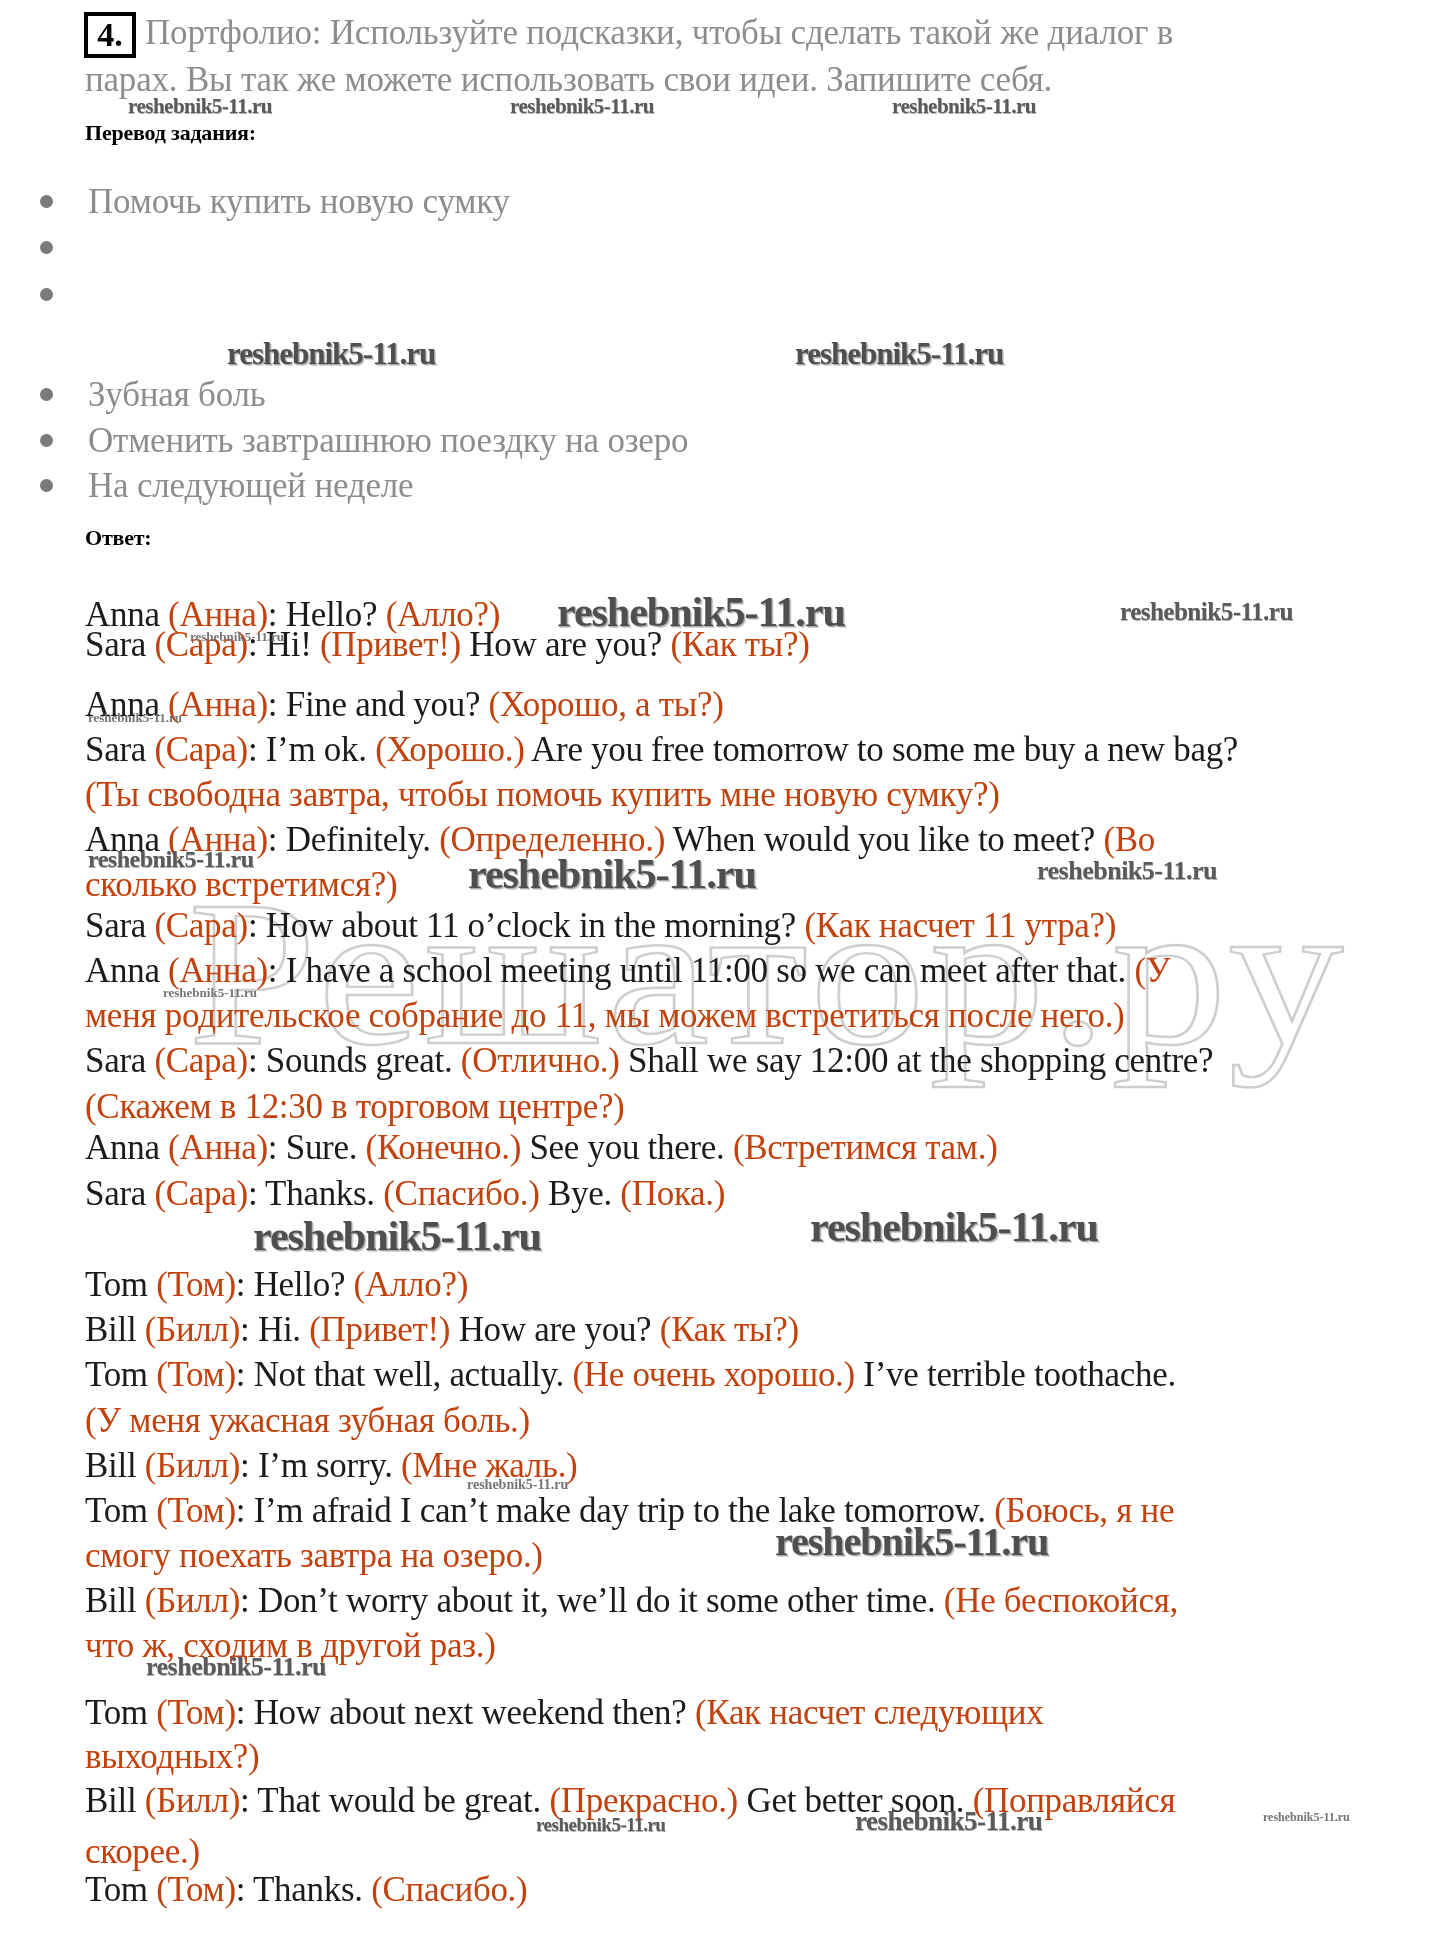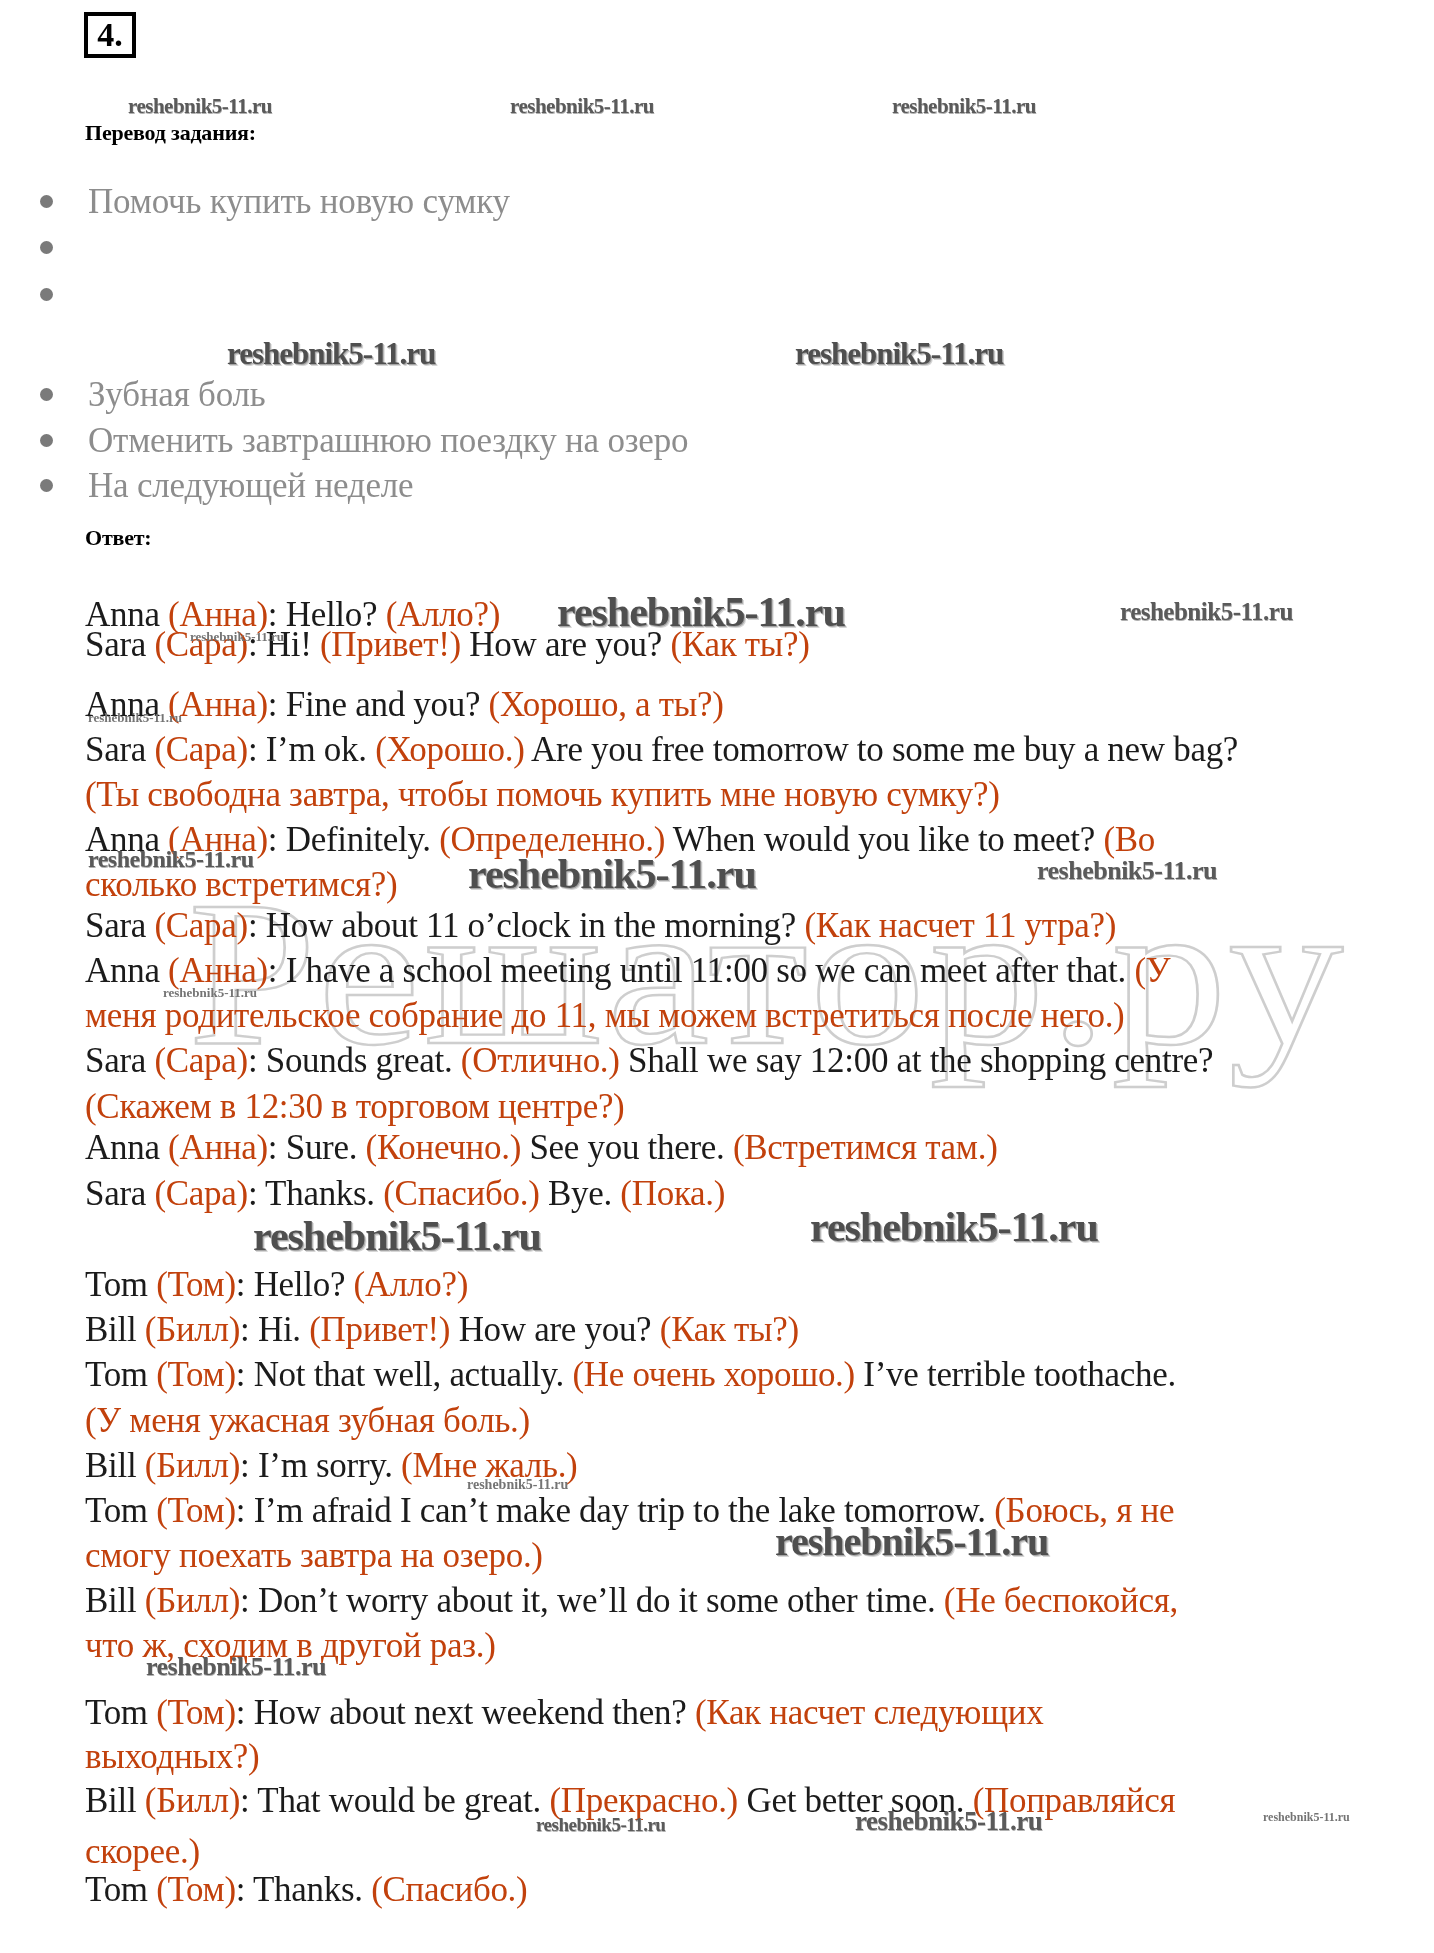--- a/index.html
+++ b/index.html
@@ -59,20 +59,22 @@
 </head>
 <body>
 
 <div class="page">
 
   <svg class="ghost" width="1254" height="360" viewBox="0 0 1254 360" aria-hidden="true">
     <text id="ghost-text" x="18" y="228" font-family="Liberation Serif, DejaVu Serif, serif" font-size="208" letter-spacing="4" textLength="1160" lengthAdjust="spacingAndGlyphs" fill="none" stroke="#c6c6c6" stroke-width="2.4">Решатор.ру</text>
   </svg>
 
   <div class="tasknum">4.</div>
+  <div class="abs taskline" style="left:145px;top:13px;">Портфолио: Используйте подсказки, чтобы сделать такой же диалог в</div>
+  <div class="abs taskline" style="left:85px;top:60px;">парах. Вы так же можете использовать свои идеи. Запишите себя.</div>
 
   <div class="abs h-bold" style="left:85px;top:120px;">Перевод задания:</div>
   <div class="abs h-bold" style="left:85px;top:525px;">Ответ:</div>
 
   <div id="bullets">
       <div class="bullet" style="top: 182px;">
         <span class="dot"></span>
         <span class="bt">Помочь купить новую сумку</span>
       </div>
       <div class="bullet" style="top: 228px;">

